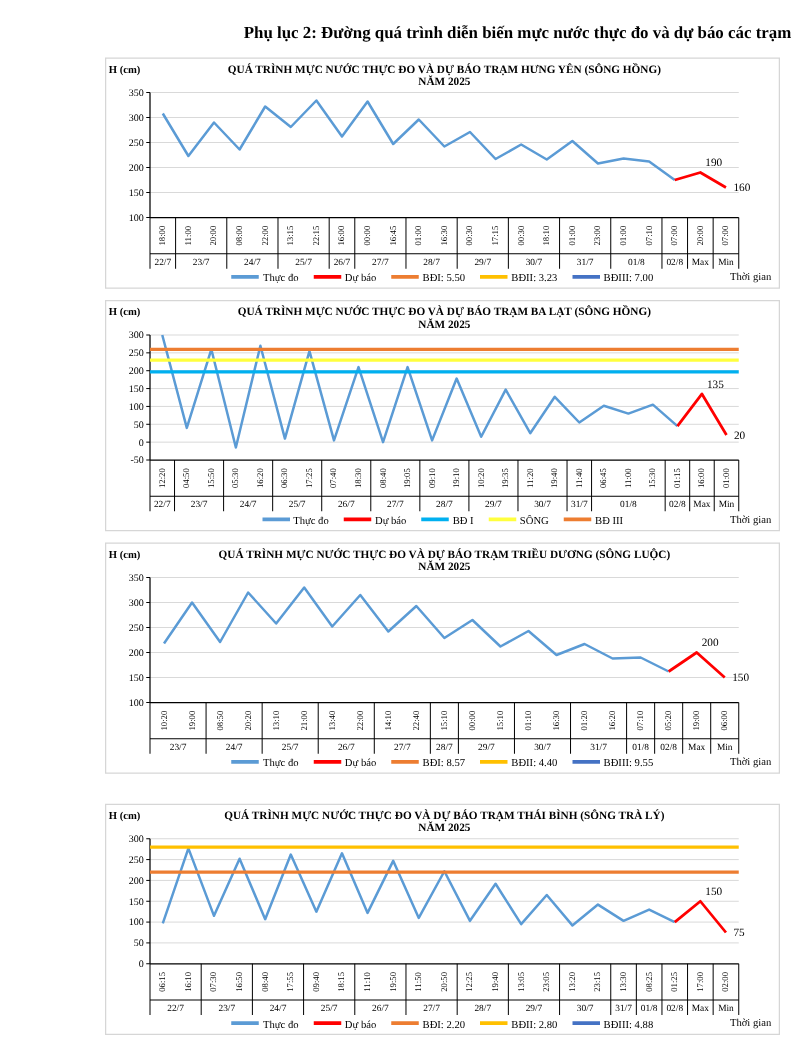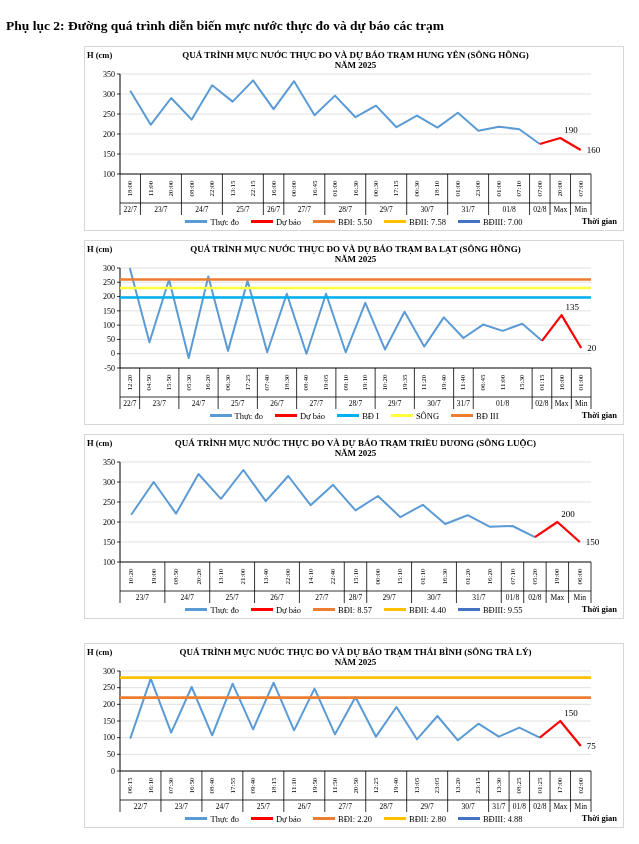--- a/index.html
+++ b/index.html
@@ -1,35 +1,35 @@
 <!DOCTYPE html>
 <html><head>
 <meta charset="utf-8">
 <style>
   html,body{margin:0;padding:0;}
   body{
     width:639px;height:844px;background:#ffffff;overflow:hidden;
     font-family:"Liberation Serif", serif;color:#000;
   }
   .page-title{
-    font-size:13.5px;font-weight:bold;text-align:left;
+    font-size:13.5px;font-weight:bold;text-align:right;
     margin:18px 6px 12px 6px;
   }
   .panel{
     width:540px;margin-left:84px;margin-bottom:9px;
     border:1px solid #d6d6d6;background:#fff;box-sizing:border-box;
     padding:1px 0 2px 0;
   }
   .panel.gap-top{margin-top:24px;}
   .chart-svg{display:block;}
   .legend{position:relative;display:flex;justify-content:center;margin-top:-1px;height:13px;}
   .legend-items{display:flex;gap:12px;align-items:center;}
   .legend-item{display:flex;align-items:center;gap:3px;font-size:8.5px;white-space:nowrap;text-align:center;}
   .legend-swatch{width:22px;height:2.5px;display:inline-block;}
-  .time-axis-label{position:absolute;right:6px;top:1px;font-weight:bold;font-size:8.5px;}
+  .time-axis-label{position:absolute;right:6px;top:1px;font-weight:normal;font-size:8.5px;}
 </style>
 </head>
 <body>
 
 <div class="page">
   <div class="page-title">Phụ lục 2: Đường quá trình diễn biến mực nước thực đo và dự báo các trạm</div>
   <div id="charts">
   <div class="panel">
     <svg class="chart-svg" xmlns="http://www.w3.org/2000/svg" viewBox="0 0 536 168" width="536" height="168">
           <g>
@@ -130,21 +130,21 @@
             <span class="legend-item">
               <span class="legend-swatch" style="background: rgb(255, 0, 0);"></span>
               <span>Dự báo</span>
             </span>
             <span class="legend-item">
               <span class="legend-swatch" style="background: rgb(237, 125, 49);"></span>
               <span>BĐI: 5.50</span>
             </span>
             <span class="legend-item">
               <span class="legend-swatch" style="background: rgb(255, 192, 0);"></span>
-              <span>BĐII: 7.58</span>
+              <span>BĐII: 3.23</span>
             </span>
             <span class="legend-item">
               <span class="legend-swatch" style="background: rgb(68, 114, 196);"></span>
               <span>BĐIII: 7.00</span>
             </span>
           </div>
       <span class="time-axis-label">Thời gian</span>
     </div>
   </div>
 

